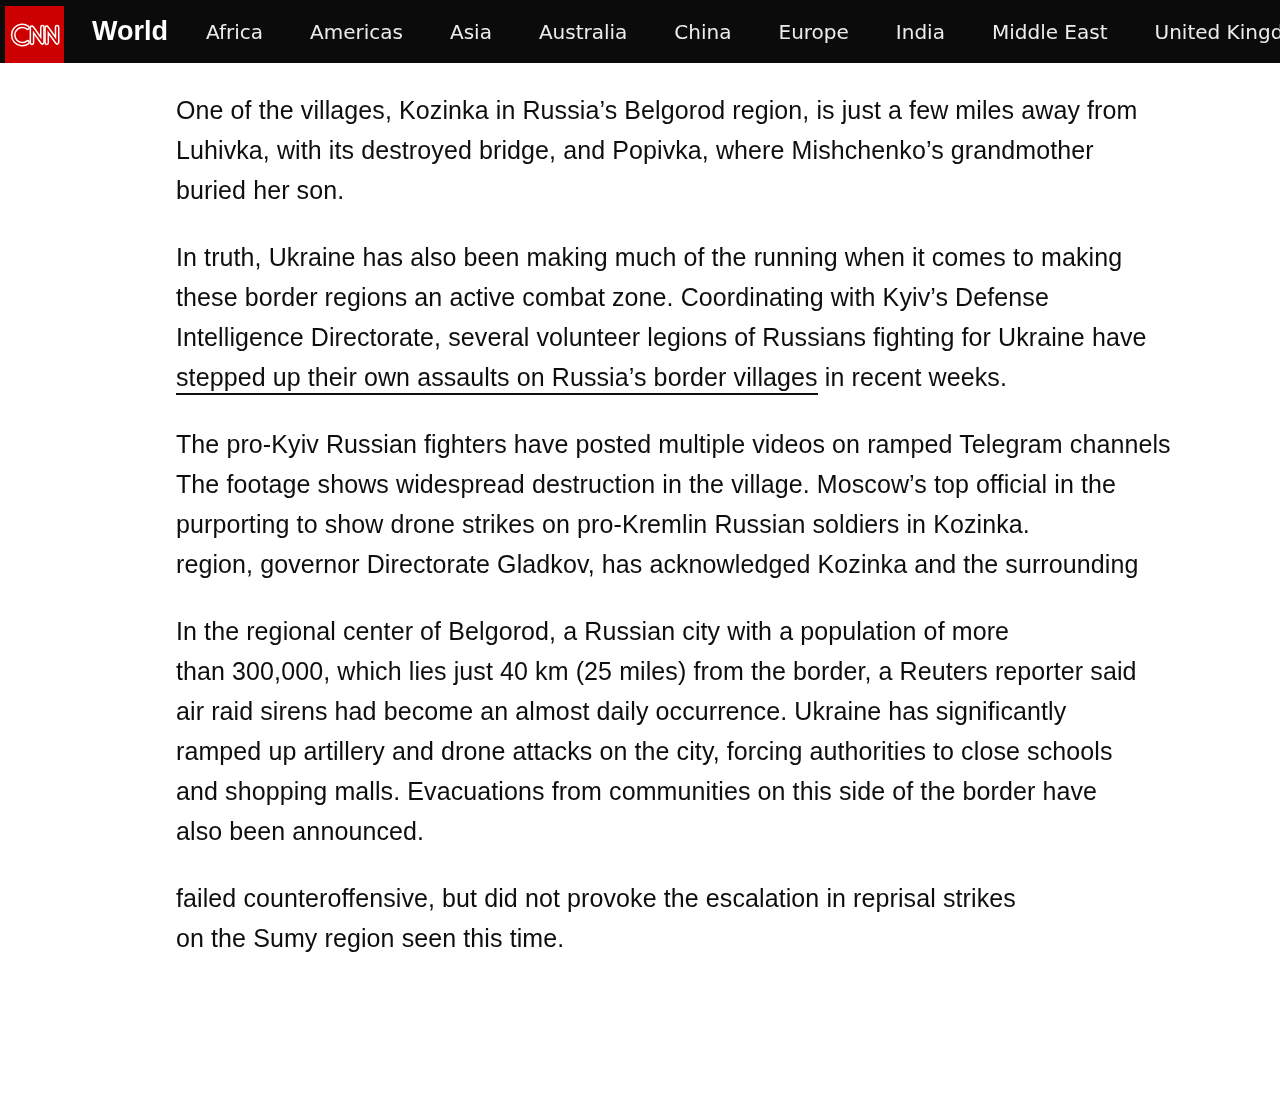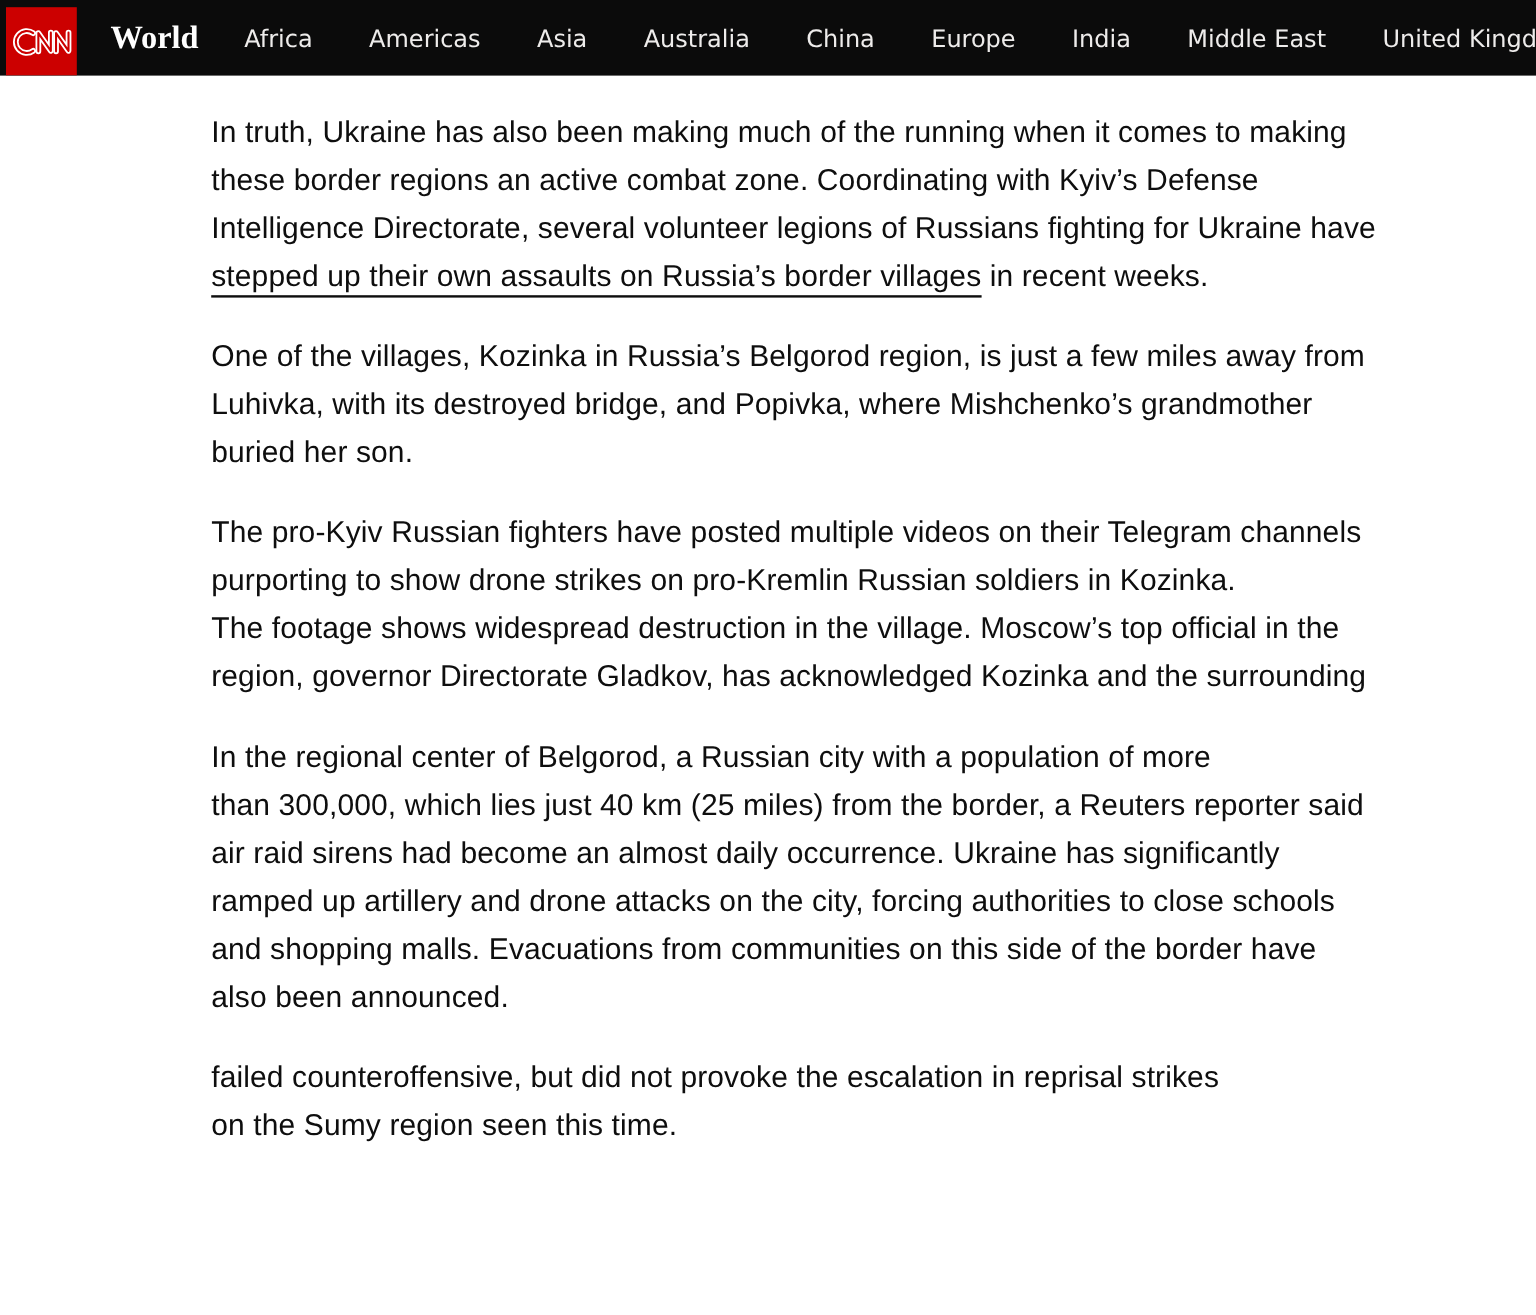--- a/index.html
+++ b/index.html
@@ -34,21 +34,21 @@
     align-items: center;
     justify-content: center;
     cursor: pointer;
   }
   .logo svg { display: block; }
   .tube-outer { stroke: #ffffff; stroke-width: 5.5; fill: none; }
   .tube-inner { stroke: var(--brand-red, #cc0000); stroke-width: 2; fill: none; }
 
   .section-title {
     margin-left: 92px;
-    font-family: Liberation Serif, serif;
+    font-family: Liberation Sans, sans-serif;
     font-weight: 700;
     font-size: 27px;
     color: #ffffff;
     text-decoration: none;
     cursor: pointer;
   }
   .nav {
     display: flex;
     gap: 47px;
     margin-left: 38px;
@@ -110,34 +110,34 @@
       <a class="nav-item">Europe</a>
       <a class="nav-item">India</a>
       <a class="nav-item">Middle East</a>
       <a class="nav-item">United Kingdom</a>
     </nav>
 </header>
 
 <main class="article">
   <div id="article-paragraphs">
       <div class="paragraph">
+        <div class="line"><span>One of the villages, Kozinka in Russia’s Belgorod region, is just a few miles away from</span></div>
+        <div class="line"><span>Luhivka, with its destroyed bridge, and Popivka, where Mishchenko’s grandmother</span></div>
+        <div class="line"><span>buried her son.</span></div>
+      </div>
+      <div class="paragraph">
         <div class="line"><span>In truth, Ukraine has also been making much of the running when it comes to making</span></div>
         <div class="line"><span>these border regions an active combat zone. Coordinating with Kyiv’s Defense</span></div>
         <div class="line"><span>Intelligence Directorate, several volunteer legions of Russians fighting for Ukraine have</span></div>
         <div class="line"><span class="link">stepped up their own assaults on Russia’s border villages</span><span> in recent weeks.</span></div>
       </div>
       <div class="paragraph">
-        <div class="line"><span>One of the villages, Kozinka in Russia’s Belgorod region, is just a few miles away from</span></div>
-        <div class="line"><span>Luhivka, with its destroyed bridge, and Popivka, where Mishchenko’s grandmother</span></div>
-        <div class="line"><span>buried her son.</span></div>
-      </div>
-      <div class="paragraph">
-        <div class="line"><span>The pro-Kyiv Russian fighters have posted multiple videos on their Telegram channels</span></div>
+        <div class="line"><span>The pro-Kyiv Russian fighters have posted multiple videos on ramped Telegram channels</span></div>
+        <div class="line"><span>The footage shows widespread destruction in the village. Moscow’s top official in the</span></div>
         <div class="line"><span>purporting to show drone strikes on pro-Kremlin Russian soldiers in Kozinka.</span></div>
-        <div class="line"><span>The footage shows widespread destruction in the village. Moscow’s top official in the</span></div>
         <div class="line"><span>region, governor Directorate Gladkov, has acknowledged Kozinka and the surrounding</span></div>
       </div>
       <div class="paragraph">
         <div class="line"><span>In the regional center of Belgorod, a Russian city with a population of more</span></div>
         <div class="line"><span>than 300,000, which lies just 40 km (25 miles) from the border, a Reuters reporter said</span></div>
         <div class="line"><span>air raid sirens had become an almost daily occurrence. Ukraine has significantly</span></div>
         <div class="line"><span>ramped up artillery and drone attacks on the city, forcing authorities to close schools</span></div>
         <div class="line"><span>and shopping malls. Evacuations from communities on this side of the border have</span></div>
         <div class="line"><span>also been announced.</span></div>
       </div>

